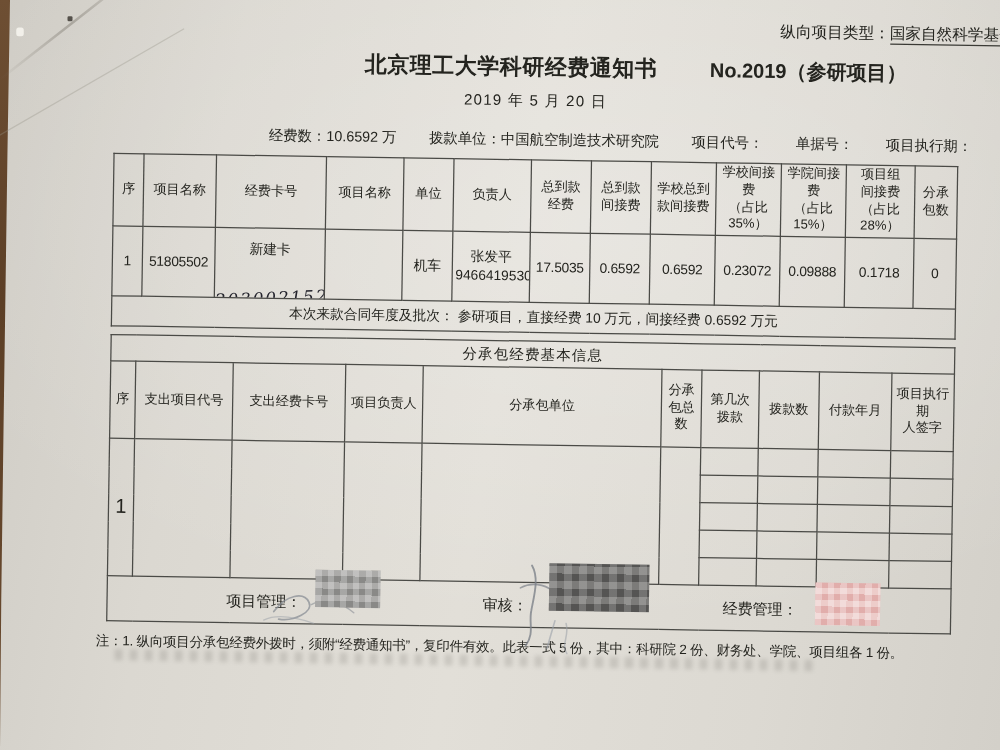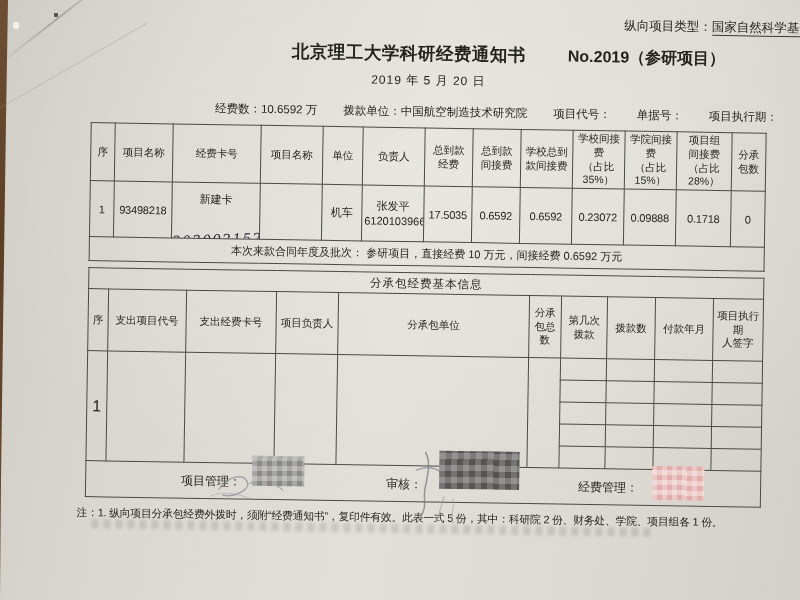--- a/index.html
+++ b/index.html
@@ -133,29 +133,29 @@
         <th>学院间接费
 （占比 15%）</th>
         <th>项目组
 间接费
 （占比 28%）</th>
         <th>分承
 包数</th>
       </tr>
       <tr style="height:56px">
         <td>1</td>
-        <td class="num">93498218</td>
+        <td class="num">51805502</td>
         <td class="card-cell">
           <span>新建卡</span>
           <span class="hand">2030021521904</span>
         </td>
         <td></td>
         <td>机车</td>
         <td class="leader-cell">张发平
-6120103966</td>
+9466419530</td>
         <td class="num">17.5035</td>
         <td class="num">0.6592</td>
         <td class="num">0.6592</td>
         <td class="num">0.23072</td>
         <td class="num">0.09888</td>
         <td class="num">0.1718</td>
         <td class="num">0</td>
       </tr>
       <tr style="height:24px">
         <td colspan="13" class="batch-cell">

